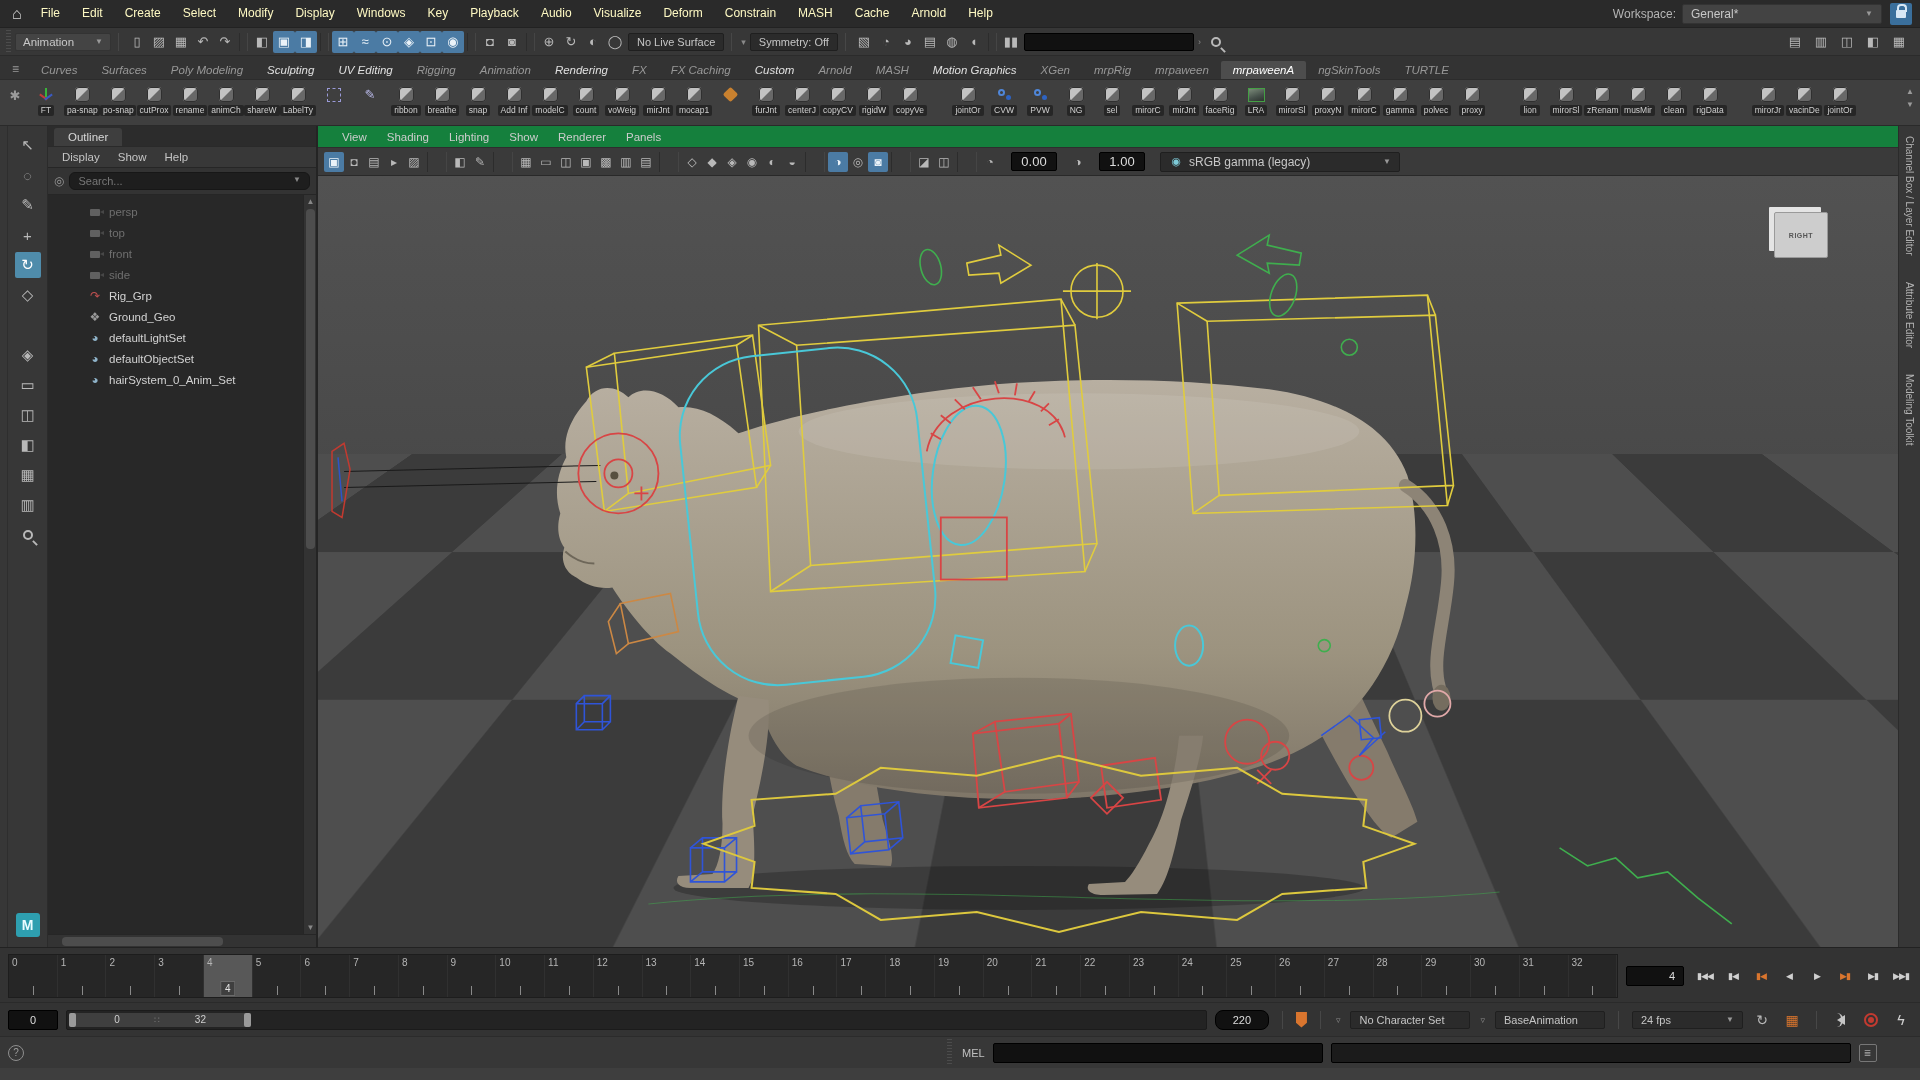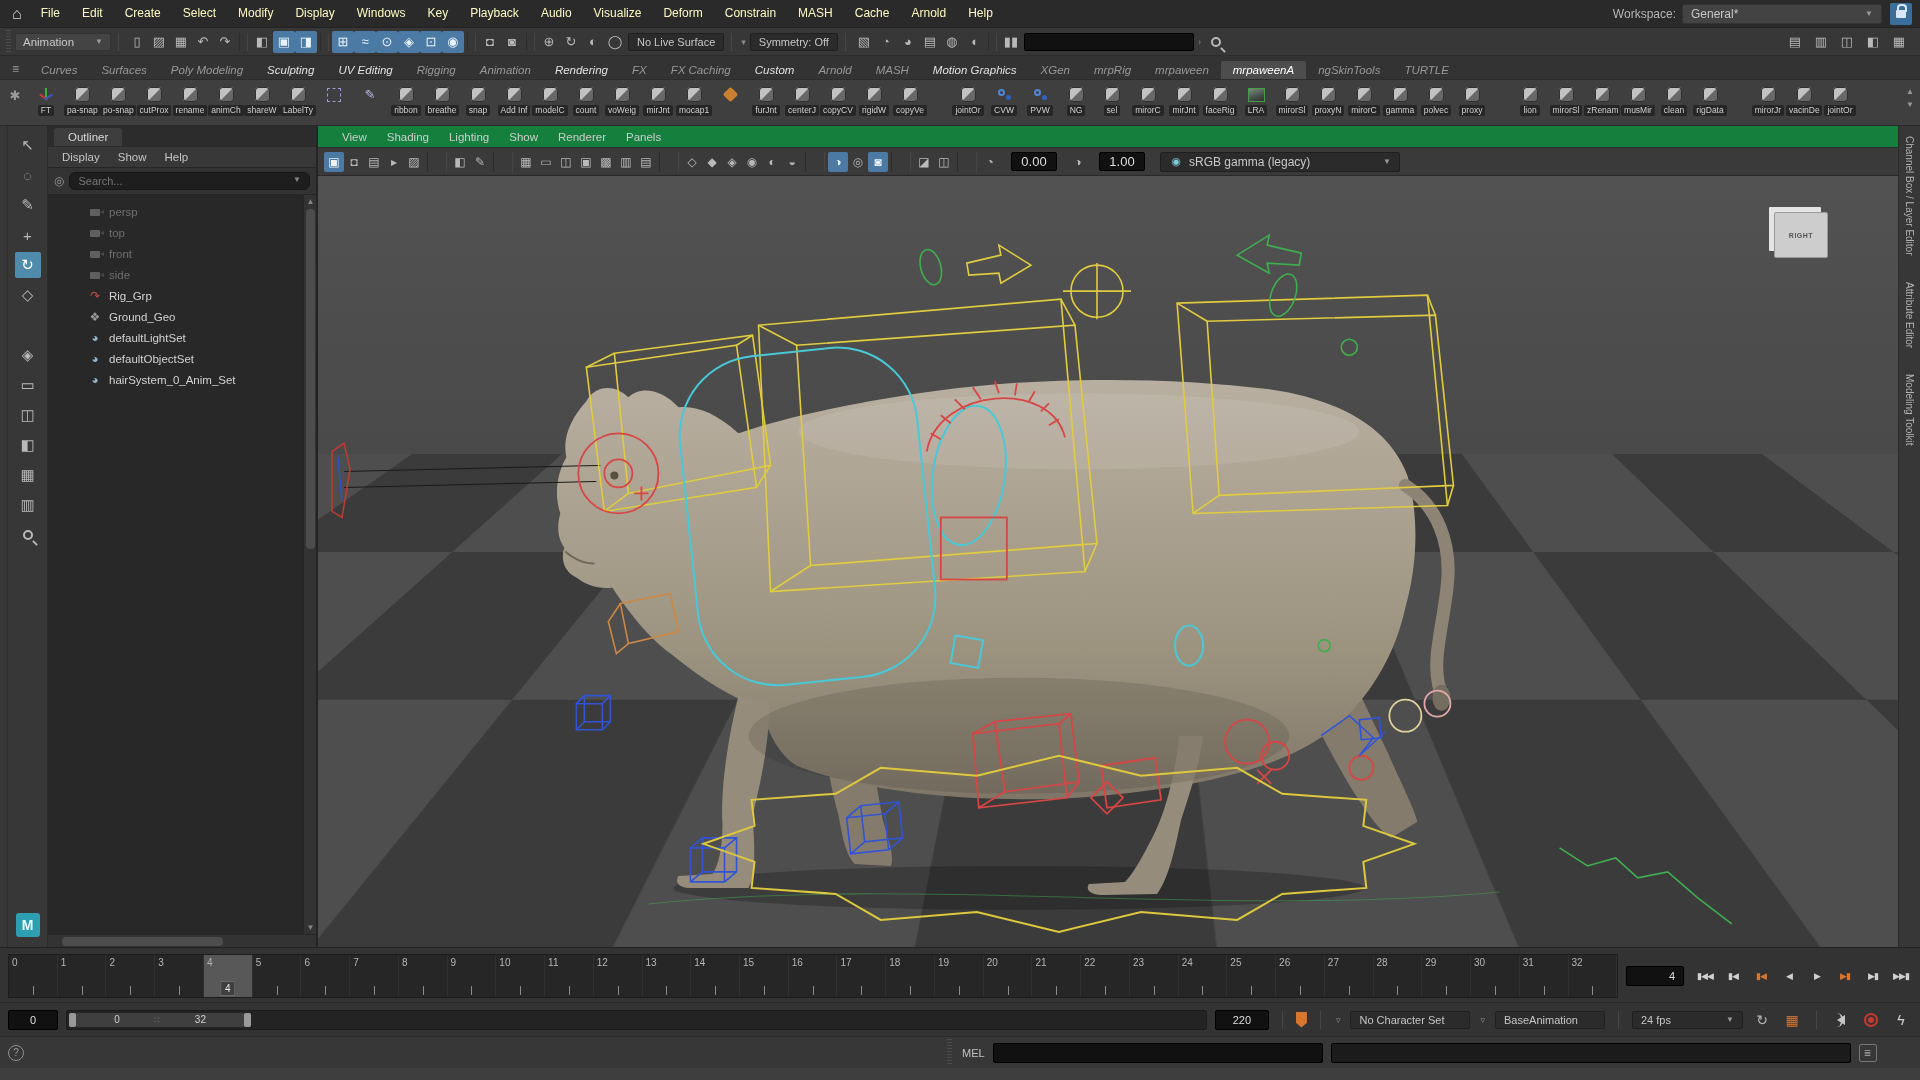--- a/index.html
+++ b/index.html
@@ -178,21 +178,21 @@
 
   
   #rangerow { height:34px; background:#333; border-top:1px solid #2a2a2a; display:flex; align-items:center; padding:0 8px; gap:8px; }
   #rangestart { width:50px; text-align:center; font-size:11px; padding:3px 6px; }
   #rangetrack { flex:1; height:20px; background:#232323; border:1px solid #1b1b1b; border-radius:2px; position:relative; }
   #rangebar { position:absolute; left:2px; top:2px; bottom:2px; width:16%; background:#3f3f3f;
               border-radius:2px; display:flex; align-items:center; justify-content:space-between;
               font-size:10px; color:#cfcfcf; }
   #rangebar .handle { width:7px; align-self:stretch; background:#9a9a9a; border-radius:2px; flex:none; }
   #rangebar .grip { color:#777; font-size:9px; letter-spacing:1px; }
-  #rangeend { width:54px; text-align:center; font-size:11px; padding:3px 6px; }
+  #rangeend { width:54px; text-align:center; font-size:11px; padding:3px 6px;border-radius:8px; }
   .keyflag { width:11px; height:16px; background:#d9752e; clip-path:polygon(0 0,100% 0,100% 70%,50% 100%,0 70%); }
   #rangerow .ibtn { font-size:14px; }
   .rec { width:14px; height:14px; border:2px solid #c23a30; border-radius:50%; display:flex; align-items:center; justify-content:center; }
   .rec i { width:6px; height:6px; background:#c23a30; border-radius:50%; }
   .spk { width:0; height:0; border-top:5px solid transparent; border-bottom:5px solid transparent;
          border-right:8px solid #c5c5c5; position:relative; }
   .spk:after { content:""; position:absolute; left:-1px; top:-7px; width:5px; height:14px;
                border-right:2px solid #c5c5c5; border-radius:0 6px 6px 0; }
 
   

